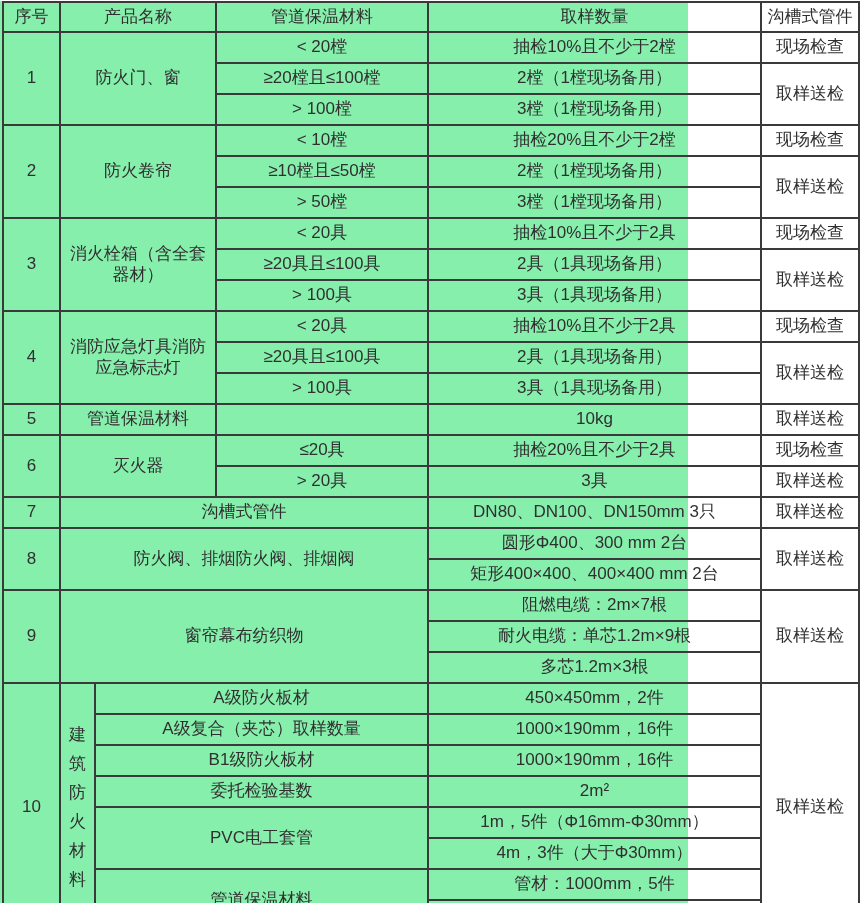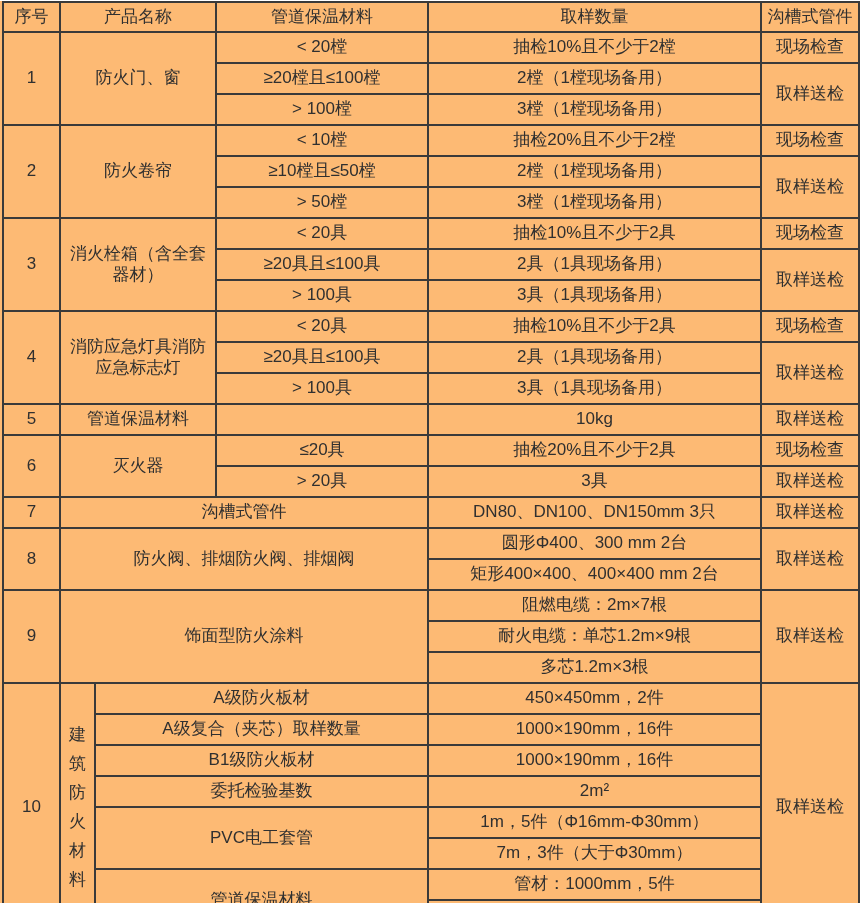--- a/index.html
+++ b/index.html
@@ -1,20 +1,20 @@
 <!DOCTYPE html>
 <html><head>
 <meta charset="utf-8">
 <style>
   html,body { margin:0; padding:0; background:#ffffff; }
   .page {
-    width: 860px;
+    width: 688px;
     height: 903px;
     box-sizing: border-box;
-    background: #fdba74;
+    background: #86efac;
     font-family: "Liberation Sans", sans-serif;
   }
   table.spec {
     border-collapse: collapse;
     table-layout: fixed;
     width: 856px;
     margin: 1px 2px;
     font-size: 17px;
     color: #303030;
   }
@@ -156,21 +156,21 @@
           <td rowspan="2" class="cell-index">8</td>
           <td colspan="3" rowspan="2" class="cell-product">防火阀、排烟防火阀、排烟阀</td>
           <td class="cell-sample">圆形Φ400、300 mm 2台</td>
           <td rowspan="2" class="cell-method">取样送检</td>
         </tr>
         <tr>
           <td class="cell-sample">矩形400×400、400×400 mm 2台</td>
         </tr>
         <tr>
           <td rowspan="3" class="cell-index">9</td>
-          <td colspan="3" rowspan="3" class="cell-product">饰面型防火涂料</td>
+          <td colspan="3" rowspan="3" class="cell-product">窗帘幕布纺织物</td>
           <td class="cell-sample">阻燃电缆：2m×7根</td>
           <td rowspan="3" class="cell-method">取样送检</td>
         </tr>
         <tr>
           <td class="cell-sample">耐火电缆：单芯1.2m×9根</td>
         </tr>
         <tr>
           <td class="cell-sample">多芯1.2m×3根</td>
         </tr>
         <tr>
@@ -199,21 +199,21 @@
         </tr>
         <tr>
           <td colspan="2" class="cell-product">委托检验基数</td>
           <td class="cell-sample">2m²</td>
         </tr>
         <tr>
           <td colspan="2" rowspan="2" class="cell-product">PVC电工套管</td>
           <td class="cell-sample">1m，5件（Φ16mm-Φ30mm）</td>
         </tr>
         <tr>
-          <td class="cell-sample">7m，3件（大于Φ30mm）</td>
+          <td class="cell-sample">4m，3件（大于Φ30mm）</td>
         </tr>
         <tr>
           <td colspan="2" rowspan="2" class="cell-product">管道保温材料</td>
           <td class="cell-sample">管材：1000mm，5件</td>
         </tr>
         <tr>
           <td class="cell-sample">板材：400×400mm，7件</td>
         </tr>
       </tbody>
   </table>

